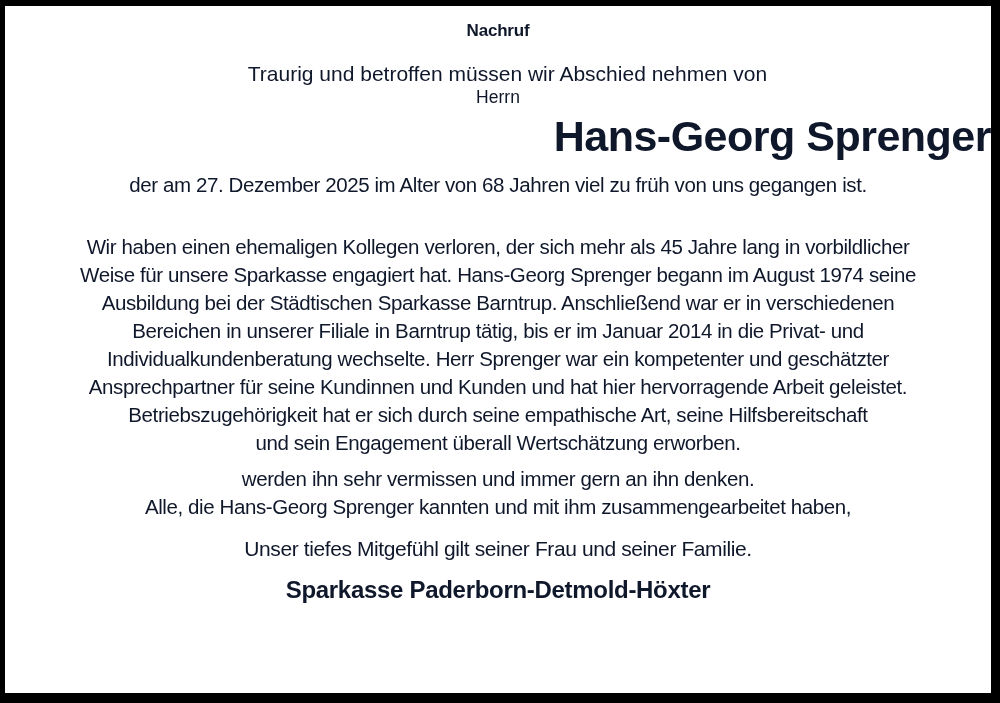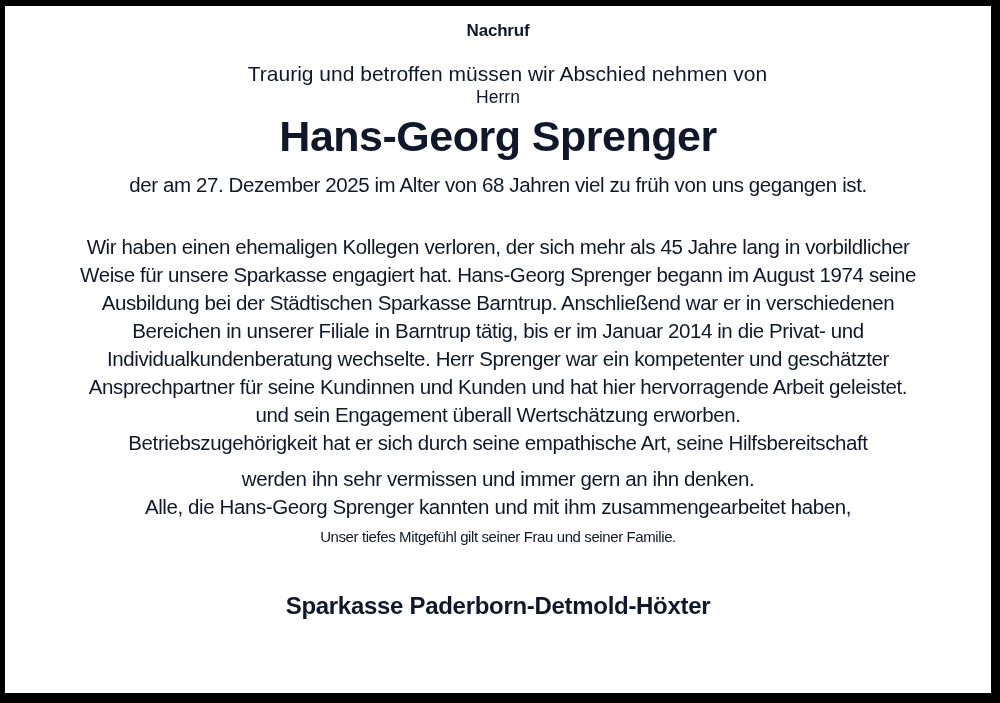--- a/index.html
+++ b/index.html
@@ -43,46 +43,47 @@
   .salutation {
     font-size: 17.5px;
     line-height: 22px;
   }
   .deceased-name {
     margin-top: 2px;
     font-size: 43px;
     font-weight: 700;
     line-height: 52px;
     letter-spacing: -0.5px;
+    text-align: right;
   }
   .date-line {
     margin-top: 10px;
     font-size: 20.5px;
     line-height: 26px;
     letter-spacing: -0.4px;
   }
   .body-paragraph {
     margin-top: 35px;
   }
   .body-line {
     font-size: 20.5px;
     line-height: 28px;
     letter-spacing: -0.4px;
   }
   .farewell-paragraph {
     margin-top: 8px;
   }
   .condolence-line {
-    margin-top: 2px;
-    font-size: 15px;
+    margin-top: 14px;
+    font-size: 21px;
     line-height: 28px;
     letter-spacing: -0.4px;
   }
   .signature-block {
-    margin-top: 40px;
+    margin-top: 12px;
   }
   .signature-org {
     font-size: 24px;
     font-weight: 700;
     line-height: 30px;
     letter-spacing: -0.3px;
   }
   .signature-sub {
     margin-top: 5px;
     font-size: 20px;
@@ -106,22 +107,22 @@
 
     <div class="date-line">der am 27. Dezember 2025 im Alter von 68 Jahren viel zu früh von uns gegangen ist.</div>
 
     <div class="body-paragraph">
       <div class="body-line">Wir haben einen ehemaligen Kollegen verloren, der sich mehr als 45 Jahre lang in vorbildlicher</div>
       <div class="body-line">Weise für unsere Sparkasse engagiert hat. Hans-Georg Sprenger begann im August 1974 seine</div>
       <div class="body-line">Ausbildung bei der Städtischen Sparkasse Barntrup. Anschließend war er in verschiedenen</div>
       <div class="body-line">Bereichen in unserer Filiale in Barntrup tätig, bis er im Januar 2014 in die Privat- und</div>
       <div class="body-line">Individualkundenberatung wechselte. Herr Sprenger war ein kompetenter und geschätzter</div>
       <div class="body-line">Ansprechpartner für seine Kundinnen und Kunden und hat hier hervorragende Arbeit geleistet.</div>
+      <div class="body-line">Betriebszugehörigkeit hat er sich durch seine empathische Art, seine Hilfsbereitschaft</div>
       <div class="body-line">und sein Engagement überall Wertschätzung erworben.</div>
-      <div class="body-line">Betriebszugehörigkeit hat er sich durch seine empathische Art, seine Hilfsbereitschaft</div>
     </div>
 
     <div class="farewell-paragraph">
       <div class="body-line">werden ihn sehr vermissen und immer gern an ihn denken.</div>
       <div class="body-line">Alle, die Hans-Georg Sprenger kannten und mit ihm zusammengearbeitet haben,</div>
     </div>
 
     <div class="condolence-line">Unser tiefes Mitgefühl gilt seiner Frau und seiner Familie.</div>
 
     <div class="signature-block">

